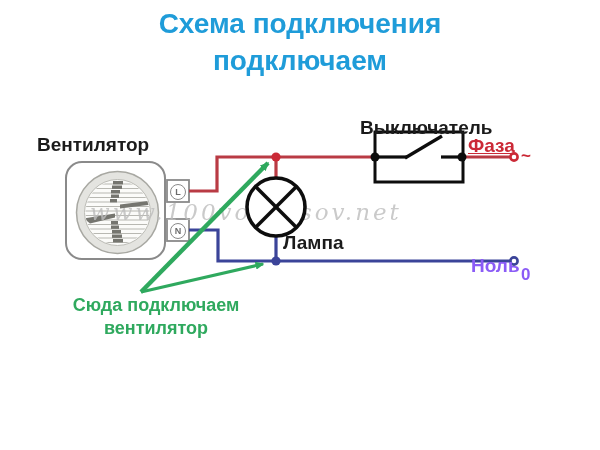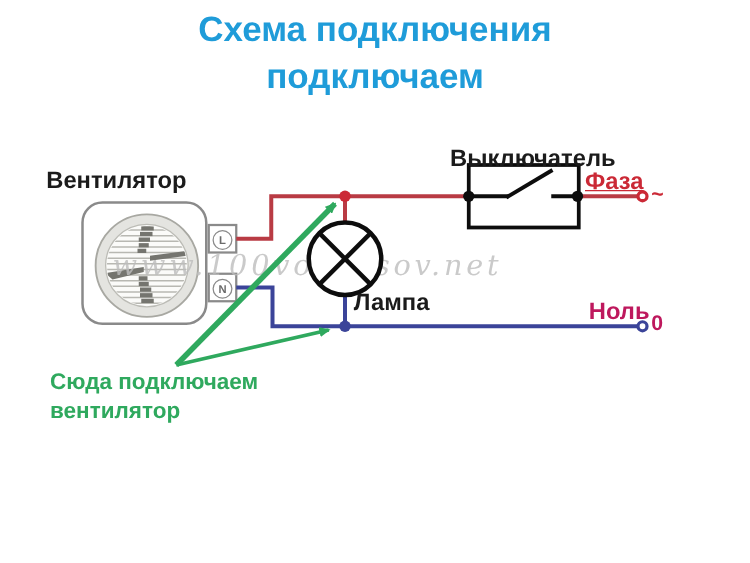--- a/index.html
+++ b/index.html
@@ -7,24 +7,24 @@
     position:relative; width:600px; height:450px; background:#ffffff;
     font-family:"Liberation Sans", sans-serif; overflow:hidden;
   }
   #stage svg{position:absolute;left:0;top:0;}
   .lbl{position:absolute; font-weight:bold; color:#1b1b1b; font-size:19px; white-space:nowrap;}
   .title{
     position:absolute; left:0; top:5px; width:100%; text-align:center;
     font-weight:bold; font-size:28px; line-height:37px; color:#1f9cd9;
   }
   .phase-color{color:#cb2936;}
-  .neutral-color{color:#be185d;}
+  .neutral-color{color:#8b5cf6;margin-top:16px;}
   .sym{position:absolute; font-weight:bold; font-size:17px; white-space:nowrap;}
   .callout{
-    position:absolute; left:40px; top:294px; width:232px; text-align:left;
+    position:absolute; left:40px; top:294px; width:232px; text-align:center;
     font-weight:bold; font-size:18px; line-height:23px; color:#2fa95e;
   }
   .term-letter{
     position:absolute; width:14px; height:14px; border:1.5px solid #8a8a8a; border-radius:50%;
     color:#6b6b6b; font-size:9px; font-weight:bold;
     display:flex; align-items:center; justify-content:center; background:#fff;
   }
 </style>
 </head>
 <body>

